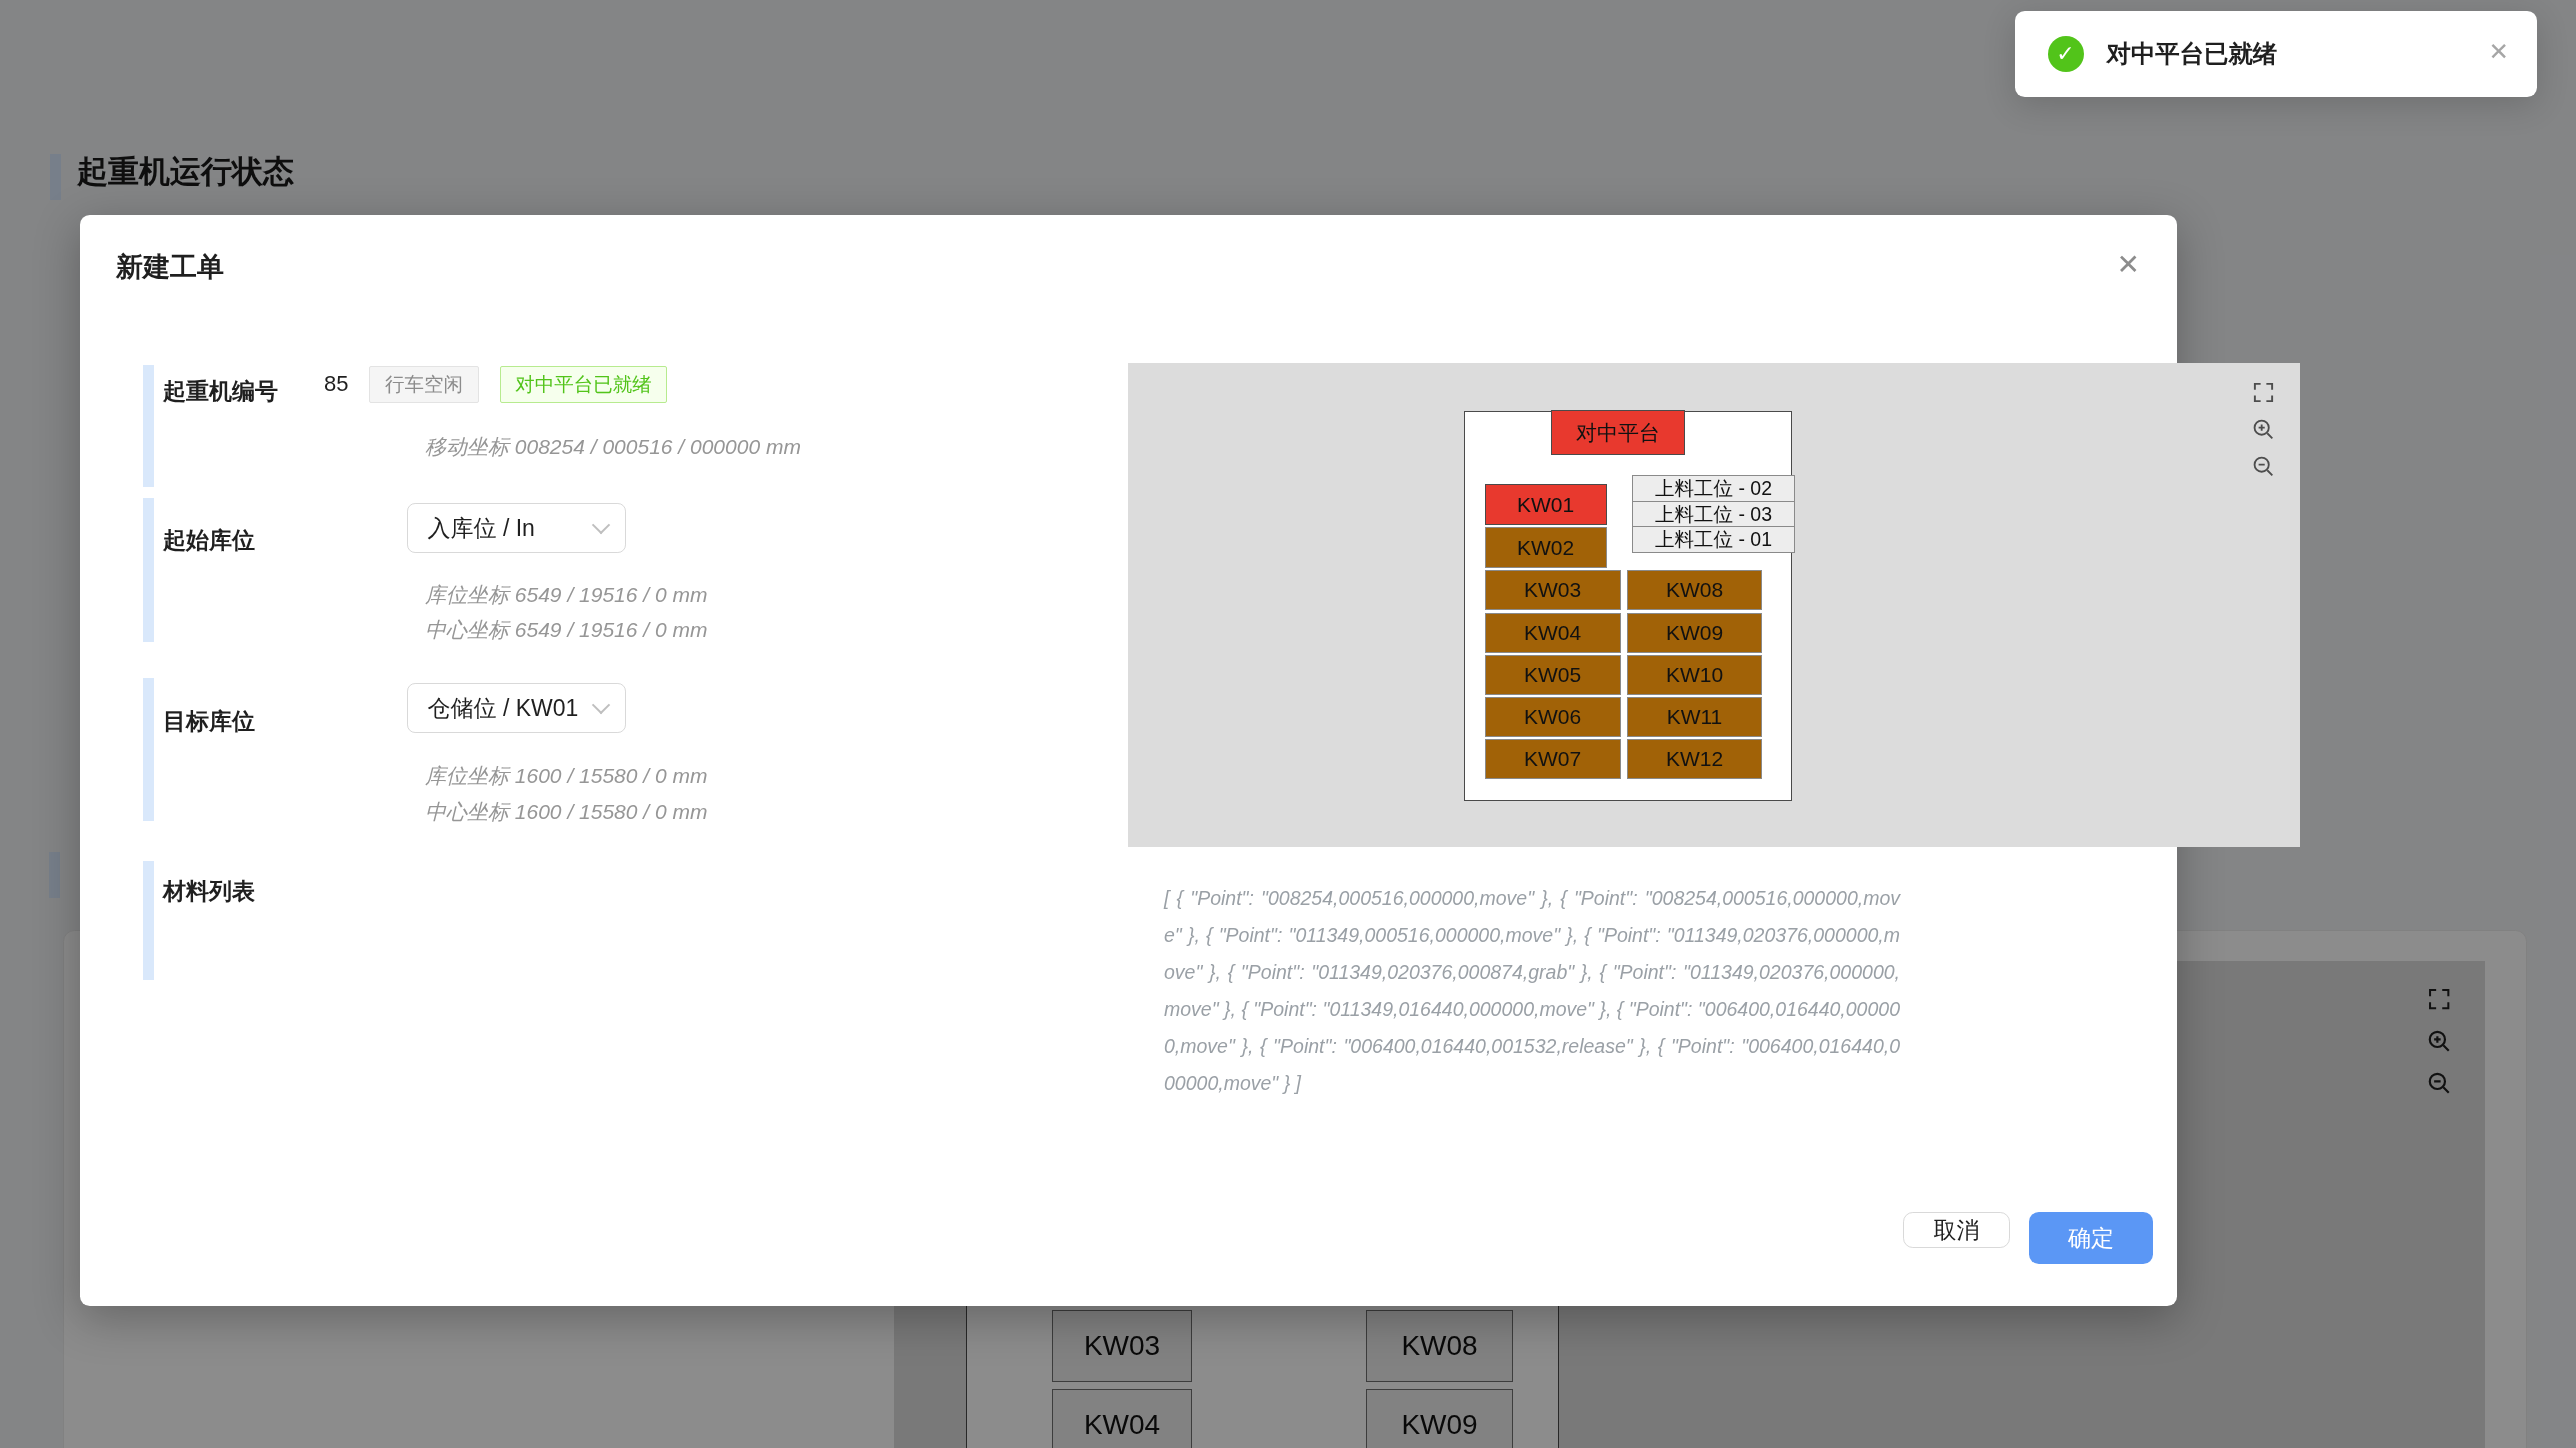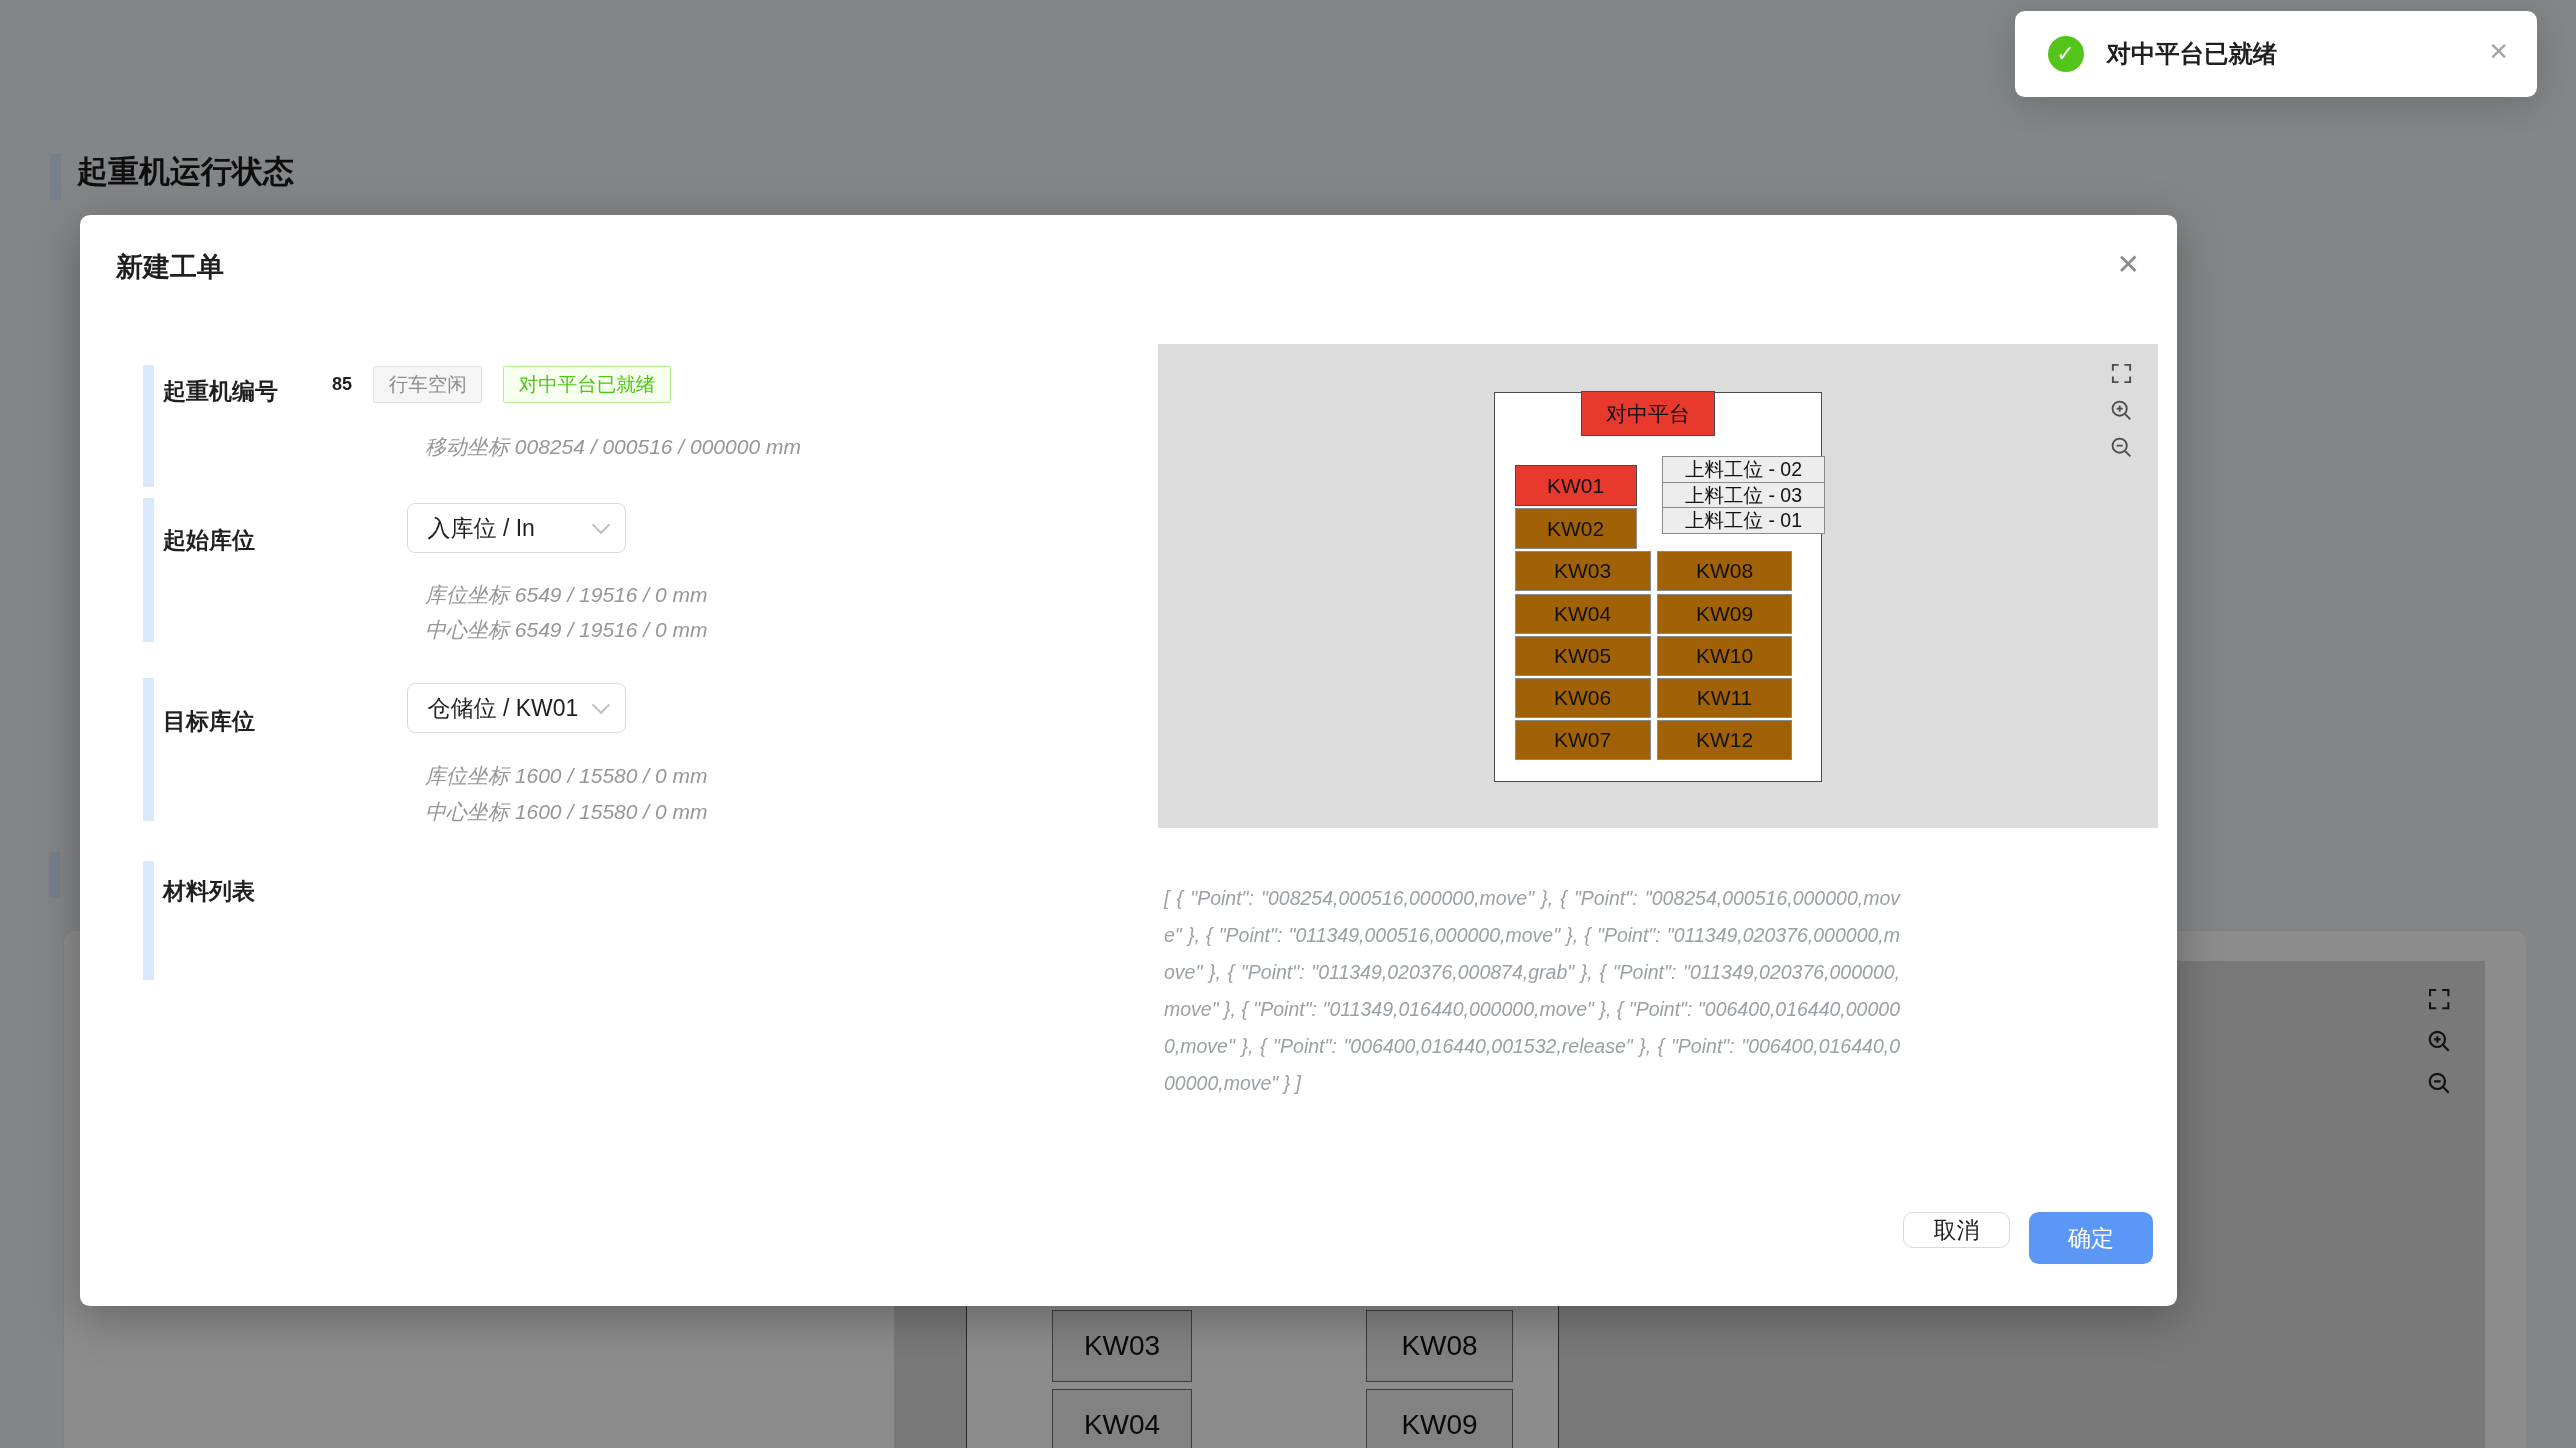--- a/index.html
+++ b/index.html
@@ -42,35 +42,35 @@
   .bar1{top:150px;height:122px;}
   .bar2{top:283px;height:144px;}
   .bar3{top:463px;height:143px;}
   .bar4{top:646px;height:119px;}
   .sec-label{position:absolute;left:83px;font-size:23px;font-weight:700;color:rgba(0,0,0,.88);}
   .lbl1{top:161px;}
   .lbl2{top:310px;}
   .lbl3{top:491px;}
   .lbl4{top:661px;}
   .crane-line{position:absolute;left:244px;top:151px;display:flex;align-items:center;gap:21px;}
-  .crane-num{font-size:18px;font-weight:700;color:rgba(0,0,0,.88);margin-left:8px;}
+  .crane-num{font-size:22px;font-weight:400;color:rgba(0,0,0,.88);}
   .tag{font-size:19.5px;padding:5.7px 14.6px;border-radius:2px;line-height:1.2;white-space:nowrap;}
   .tag-idle{background:#f5f5f5;border:1.6px solid #e3e3e3;color:#8c8c8c;}
   .tag-ready{background:#f6ffed;border:1.6px solid #b7eb8f;color:#52c41a;}
   .coord{position:absolute;left:345px;font-style:italic;font-size:21px;color:#969696;white-space:nowrap;}
   .c1{top:218px;}
   .c2a{top:366px;}.c2b{top:401px;}
   .c3a{top:547px;}.c3b{top:583px;}
   .select{position:absolute;left:327px;width:219px;height:50px;box-sizing:border-box;border:1.6px solid #d9d9d9;border-radius:8.1px;background:#fff;display:flex;align-items:center;justify-content:space-between;padding:0 19.5px;font-size:23px;color:rgba(0,0,0,.88);cursor:pointer;}
   .sel1{top:288px;}
   .sel2{top:468px;}
   .chev{width:11.4px;height:11.4px;border-right:2.4px solid #bfbfbf;border-bottom:2.4px solid #bfbfbf;transform:rotate(45deg) translateY(-3.3px);flex:none;}
   .materials-value{position:absolute;left:245px;top:650px;width:837px;font-size:23px;line-height:62px;color:rgba(0,0,0,.88);}
   
-  .map-panel{position:absolute;left:1048px;top:129px;width:1000px;height:484px;background:#dcdcdc;margin-left:30px;}
+  .map-panel{position:absolute;left:1048px;top:148px;width:1172px;height:484px;background:#dcdcdc;}
   .map-white{position:absolute;left:336px;top:48px;width:328px;height:390px;background:#fff;border:1.6px solid #4a4a4a;box-sizing:border-box;}
   .platform{position:absolute;left:86px;top:-1.6px;width:134px;height:45px;background:#e8392e;border:1.6px solid #4a4a4a;box-sizing:border-box;display:flex;align-items:center;justify-content:center;font-size:21px;color:#111;}
   .kw{position:absolute;background:#a16207;border:1.6px solid #8a8a8a;box-sizing:border-box;display:flex;align-items:center;justify-content:center;font-size:21px;font-weight:500;color:#111;cursor:pointer;}
   .kw.red{background:#e8392e;border-color:#4a4a4a;}
   .kw01{left:19.5px;top:72px;width:122px;height:41px;}
   .kw02{left:19.5px;top:115px;width:122px;height:41px;}
   .gl{left:19.5px;width:136px;height:40px;}
   .gr{left:162px;width:135px;height:40px;}
   .r0{top:158px;}.r1{top:201px;}.r2{top:243px;}.r3{top:285px;}.r4{top:327px;}
   .stations{position:absolute;left:167px;top:65px;width:163px;}

